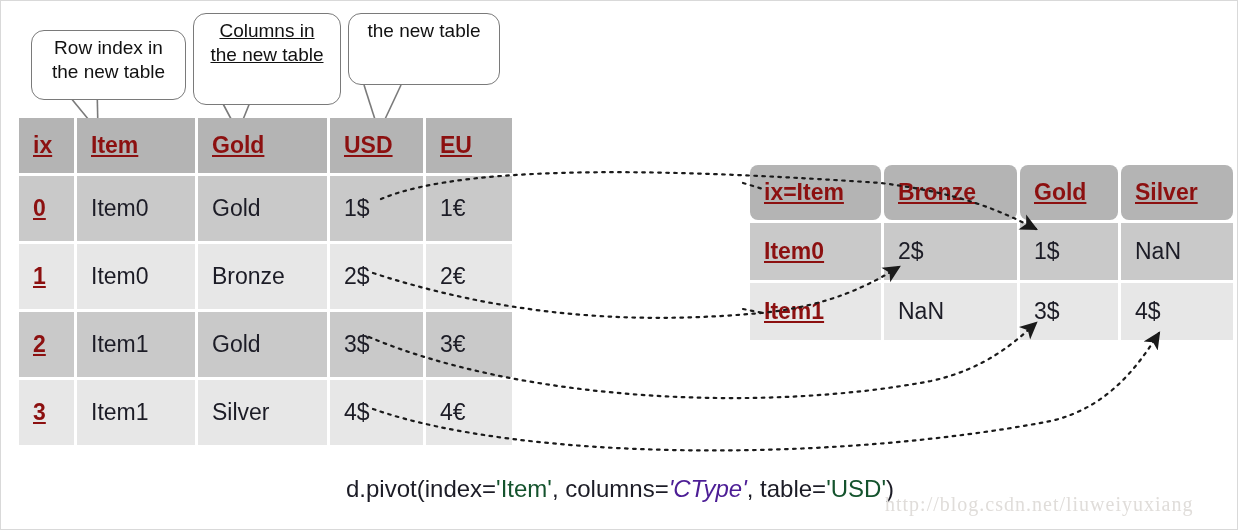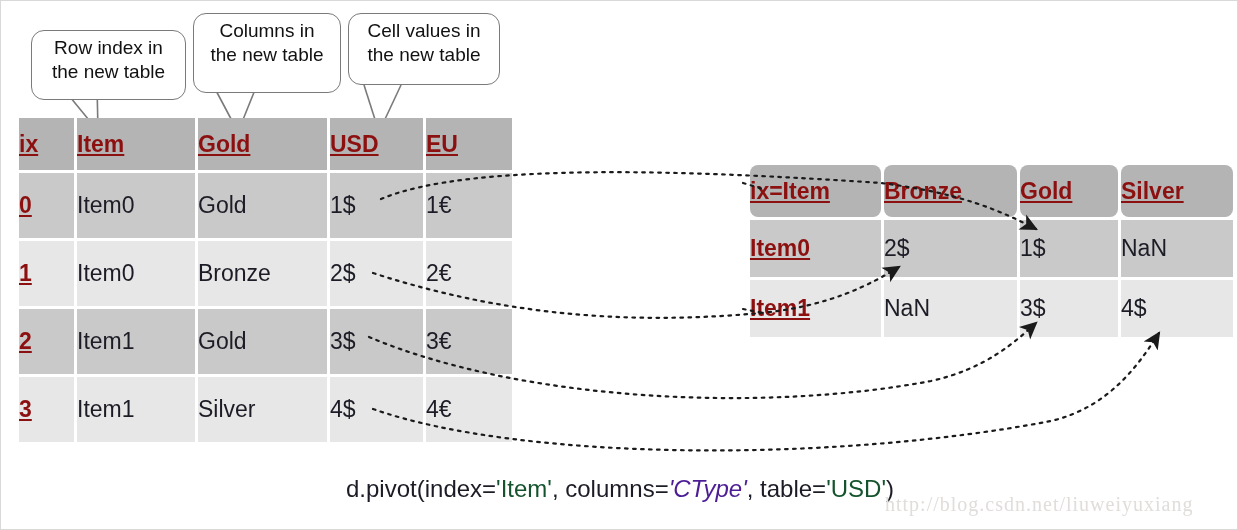--- a/index.html
+++ b/index.html
@@ -45,21 +45,21 @@
   .callout .cl-line { display: block; white-space: nowrap; }
 
   
   .ptable {
     position: absolute;
     border-collapse: separate;
     border-spacing: 3px;
     z-index: 2;
   }
   .ptable td, .ptable th {
-    padding: 0;
+    padding: 14px;
     margin: 0;
     text-align: left;
     vertical-align: middle;
     font-weight: normal;
     font-size: 23px;
     color: #1c1c26;
     background: #c9c9c9;
     box-sizing: border-box;
   }
   .ptable .hdr th {
@@ -126,27 +126,26 @@
 </head>
 <body>
 
 <div id="page">
 
   <div class="callout" id="callout-0" style="left:30px; top:29px; width:155px; height:70px;">
     <span class="cl-line">Row index in</span>
     <span class="cl-line">the new table</span>
   </div>
 
-  <div class="callout" id="callout-1" style="left:192px; top:12px; width:148px; height:80px;">
+  <div class="callout" id="callout-1" style="left:192px; top:12px; width:148px; height:92px;text-decoration:underline;">
     <span class="cl-line">Columns in</span>
     <span class="cl-line">the new table</span>
   </div>
 
   <div class="callout" id="callout-2" style="left:347px; top:12px; width:152px; height:72px;">
-    <span class="cl-line">Cell values in</span>
     <span class="cl-line">the new table</span>
   </div>
 
   <svg class="svg-layer" viewBox="0 0 1238 530">
     <g fill="none" stroke="#7a7a7a" stroke-width="1.6">
       <path d="M 60,85 L 97,130"></path>
       <path d="M 97,130 L 96,84"></path>
       <path d="M 212,84 L 237,131"></path>
       <path d="M 237,131 L 256,84"></path>
       <path d="M 363,84 L 378,131"></path>

